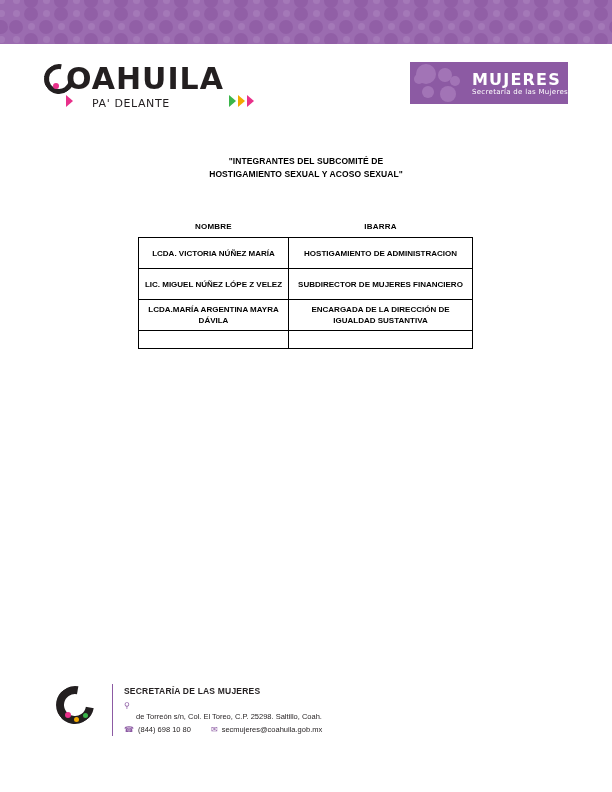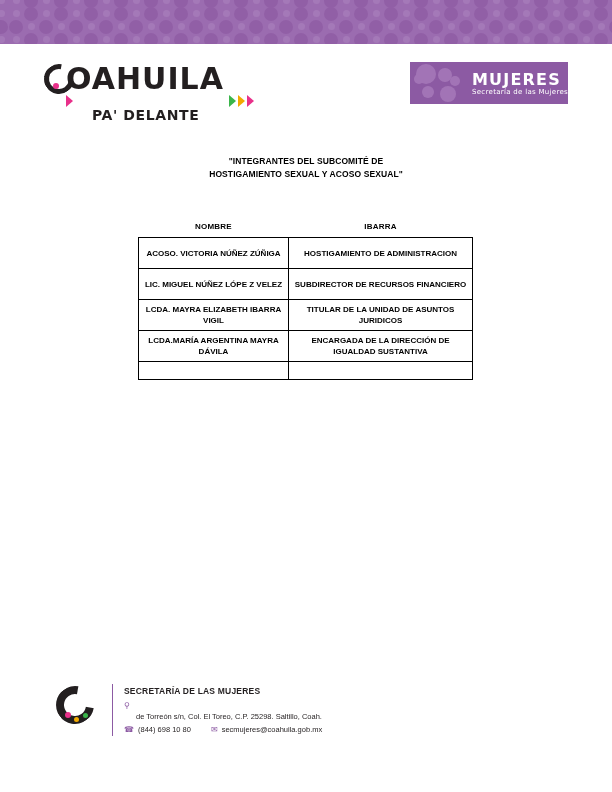--- a/index.html
+++ b/index.html
@@ -85,23 +85,23 @@
     left: 9px;
     top: 19px;
     width: 6px;
     height: 6px;
     background: #e8308a;
     border-radius: 50%;
   }
   .coahuila-sub {
     position: absolute;
     left: 48px;
-    top: 43px;
-    font-size: 14px;
-    font-weight: bold;
+    top: 33px;
+    font-size: 11px;
+    font-weight: normal;
     letter-spacing: 0.6px;
     color: #231f20;
     font-family: "DejaVu Sans", sans-serif;
   }
   .chev-group {
     position: absolute;
     display: flex;
     gap: 2px;
   }
   .chev {
@@ -525,30 +525,26 @@
         <col class="c2">
       </colgroup>
     <thead>
       <tr>
         <th>NOMBRE</th>
         <th>IBARRA</th>
       </tr>
     </thead>
     <tbody id="tbody">
         <tr>
-          <td>ACOSO. VICTORIA NÚÑEZ ZÚÑIGA</td>
+          <td>LCDA. VICTORIA NÚÑEZ MARÍA</td>
           <td>HOSTIGAMIENTO  DE ADMINISTRACION</td>
         </tr>
         <tr>
           <td>LIC. MIGUEL NÚÑEZ LÓPE Z VELEZ</td>
-          <td>SUBDIRECTOR DE RECURSOS FINANCIERO</td>
-        </tr>
-        <tr>
-          <td>LCDA. MAYRA ELIZABETH IBARRA VIGIL</td>
-          <td>TITULAR DE LA UNIDAD DE ASUNTOS JURIDICOS</td>
+          <td>SUBDIRECTOR DE MUJERES FINANCIERO</td>
         </tr>
         <tr>
           <td>LCDA.MARÍA ARGENTINA MAYRA DÁVILA</td>
           <td>ENCARGADA DE LA DIRECCIÓN DE IGUALDAD SUSTANTIVA</td>
         </tr>
         <tr>
           <td class="empty"></td>
           <td class="empty"></td>
         </tr>
       </tbody>

